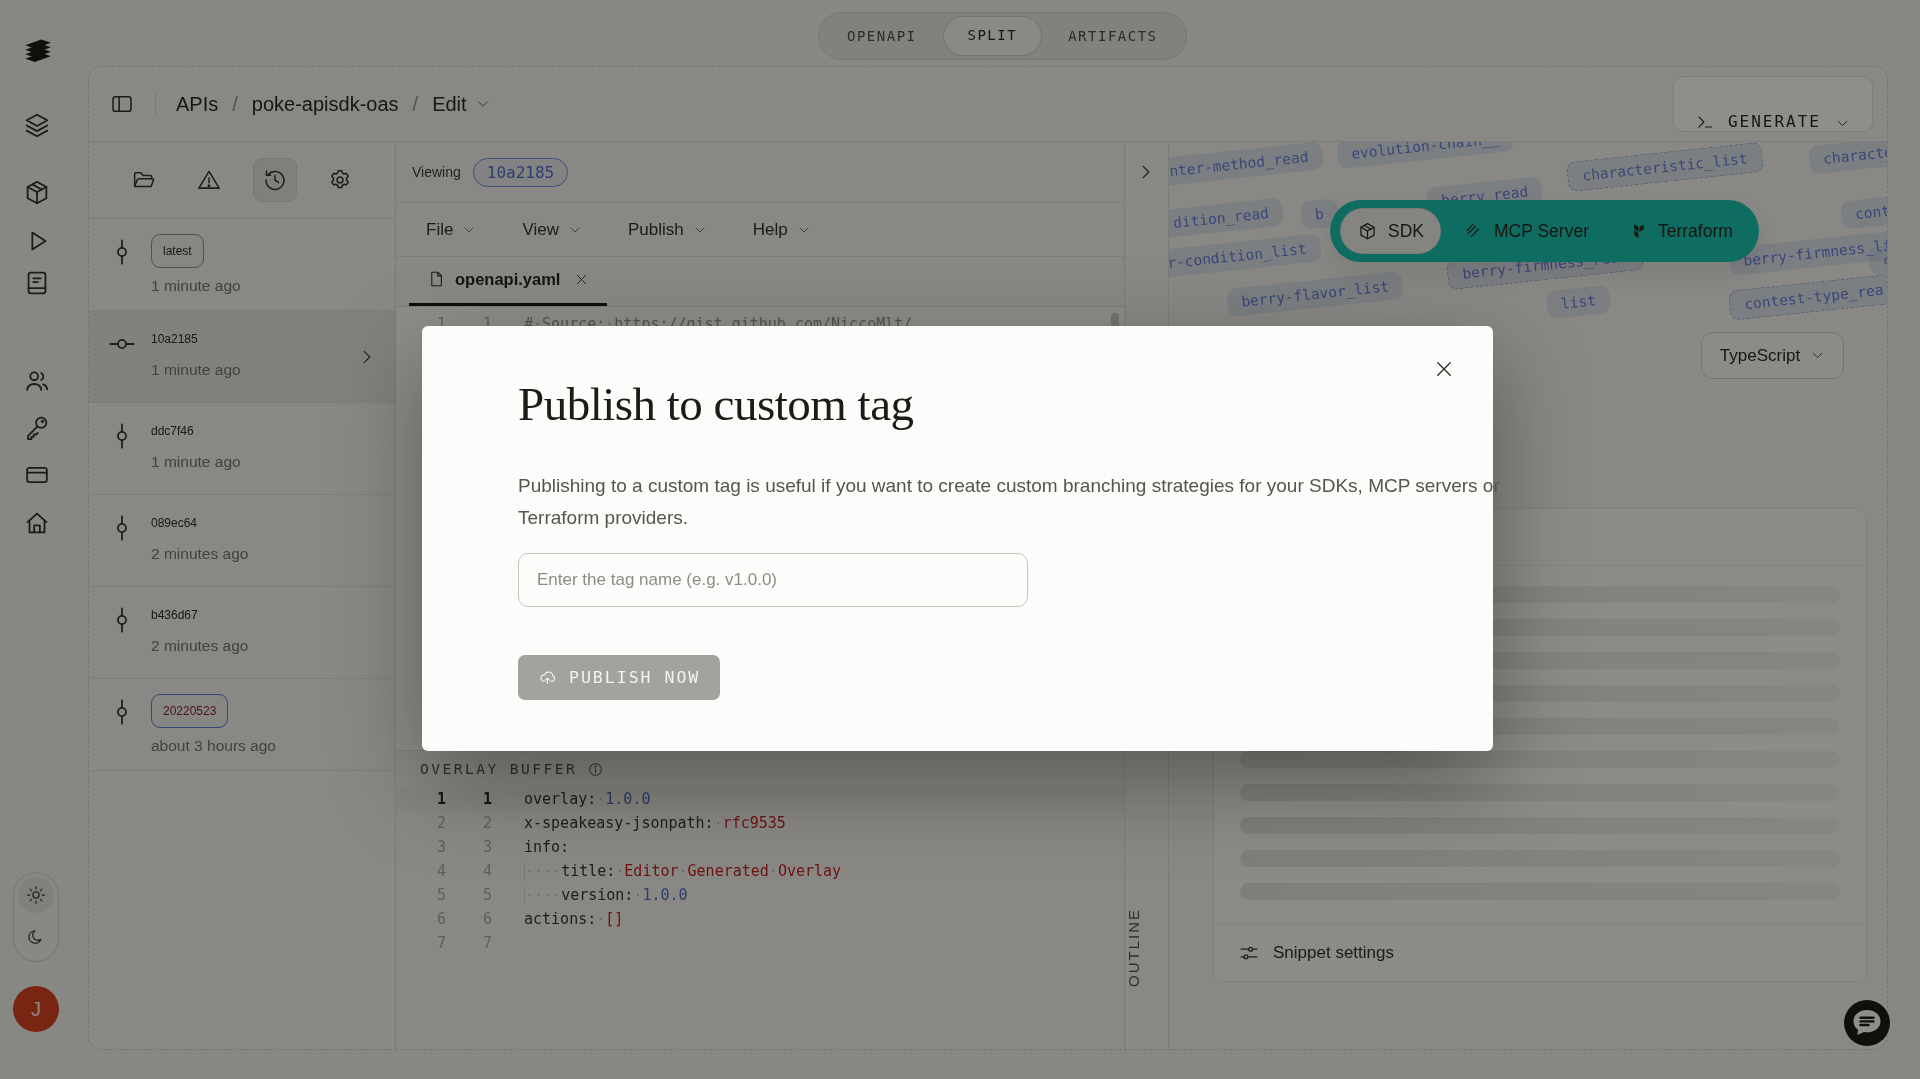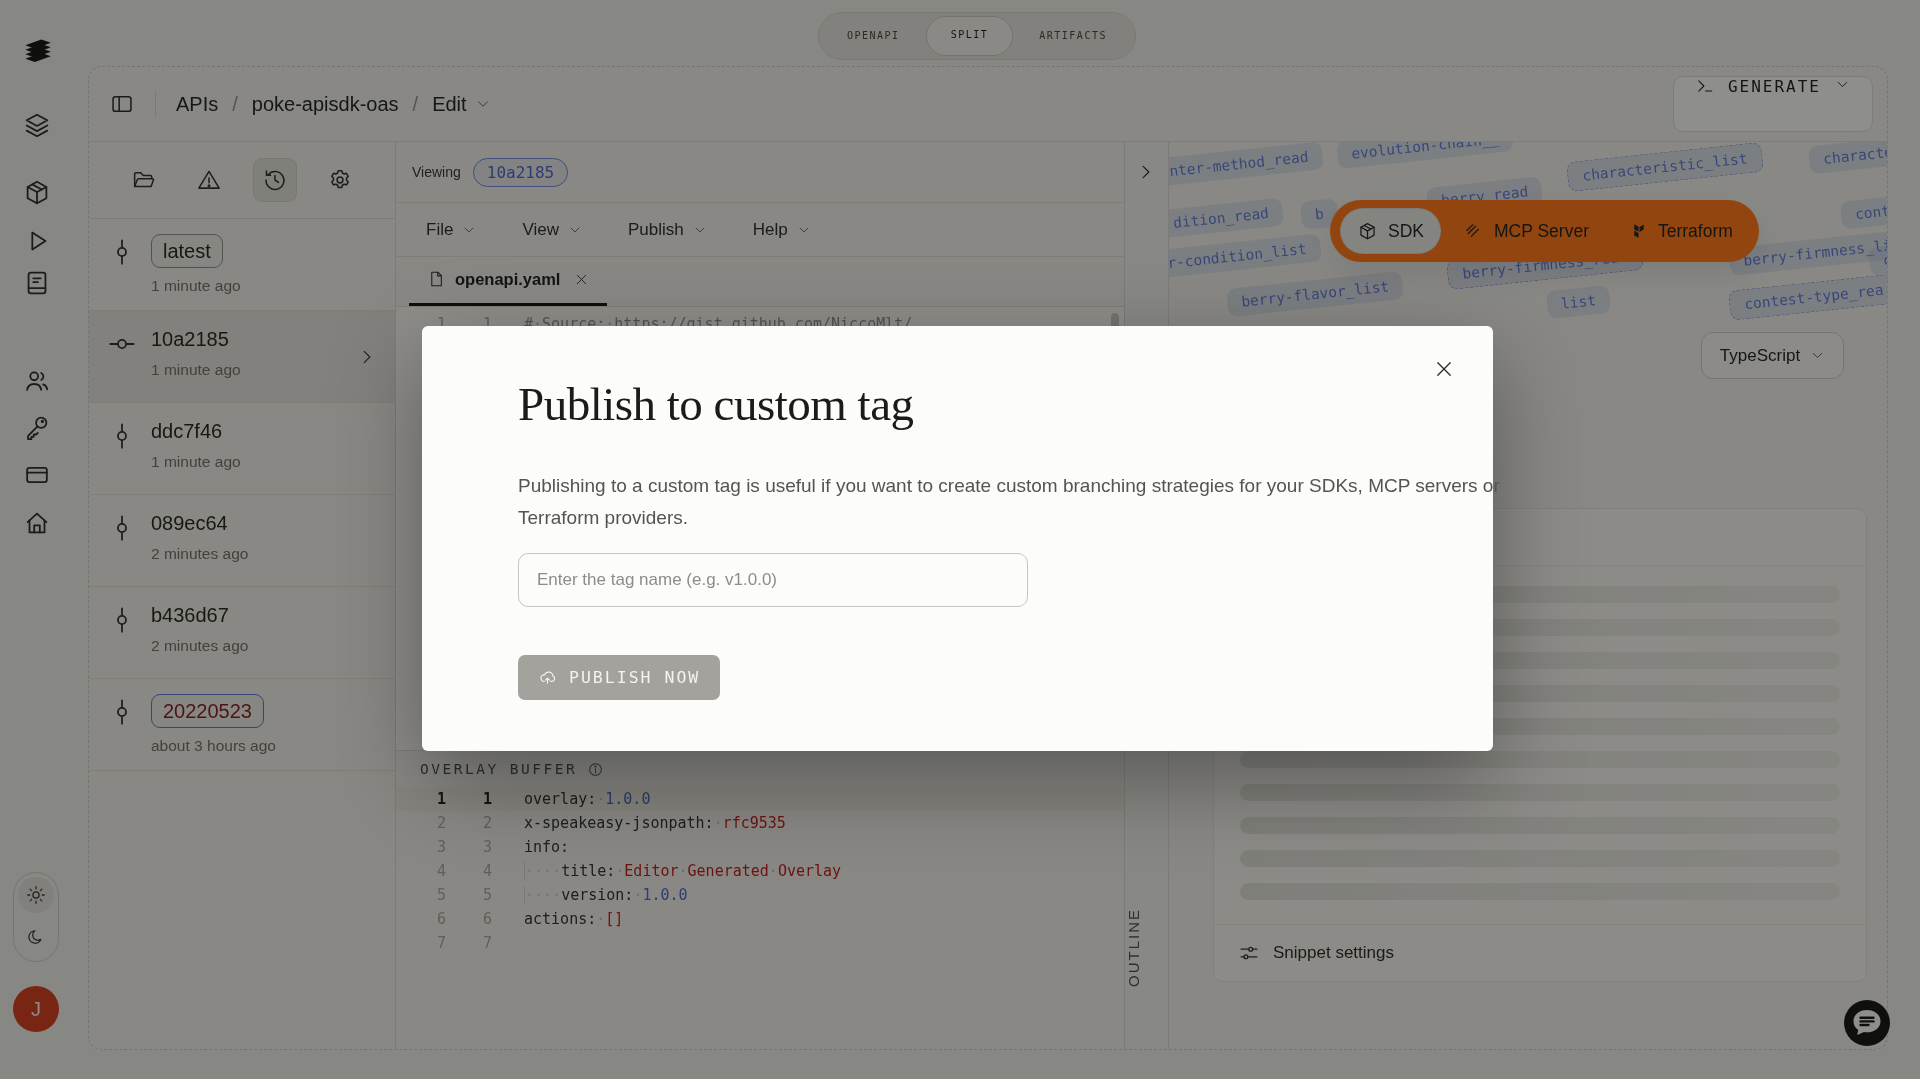--- a/index.html
+++ b/index.html
@@ -5,21 +5,21 @@
   html,body{margin:0;padding:0;background:#d8d7d2;overflow:hidden;}
   #app{position:relative;width:1920px;height:1079px;background:#e7e6e1;
        font-family:"Liberation Sans",sans-serif;color:#1d1d1a;}
   .mono{font-family:"DejaVu Sans Mono",monospace;}
   .ic{display:inline-flex;align-items:center;justify-content:center;}
   .ic svg{width:100%;height:100%;display:block;}
 
   
   .top-seg{position:absolute;left:818px;top:12px;height:48px;display:flex;align-items:center;
            gap:2px;padding:4px;background:#dddcd6;border:1px solid #d0cfc9;border-radius:999px;box-sizing:border-box;}
-  .top-seg .seg-item{font-family:"DejaVu Sans Mono",monospace;font-size:10px;letter-spacing:1.5px;
+  .top-seg .seg-item{font-family:"DejaVu Sans Mono",monospace;font-size:14px;letter-spacing:1.5px;
            color:#45453f;padding:0 24px;height:38px;line-height:38px;border-radius:999px;cursor:pointer;}
   .top-seg .seg-item.active{background:#eceae5;border:1px solid #c6c5bf;line-height:36px;color:#23231f;}
 
   
   .rail{position:absolute;left:0;top:0;width:88px;height:1079px;}
   .rail .r-ic{position:absolute;left:22px;width:30px;height:30px;color:#2a2a26;cursor:pointer;}
   .theme-toggle{position:absolute;left:13px;top:872px;width:46px;height:90px;border:1px solid #c8c7c1;
                 border-radius:999px;box-sizing:border-box;}
   .theme-toggle .t-btn{position:absolute;left:4px;width:36px;height:36px;border-radius:50%;
                 color:#3a3a35;cursor:pointer;display:flex;align-items:center;justify-content:center;}
@@ -33,39 +33,39 @@
   .main{position:absolute;left:88px;top:66px;width:1800px;height:984px;background:#eae9e4;
         border:1px dashed #c7c6c0;border-radius:14px;box-sizing:border-box;overflow:hidden;}
   .mhdr{position:relative;height:74px;display:flex;align-items:center;padding:0 14px 0 20px;}
   .mhdr .pl-ic{width:26px;height:26px;color:#2a2a26;cursor:pointer;}
   .mhdr .vdiv{width:1px;height:26px;background:#cfcec8;margin:0 20px;}
   .crumbs{display:flex;align-items:center;gap:14px;font-size:20px;color:#23231f;}
   .crumbs .sep{color:#8e8d87;}
   .crumbs .crumb{cursor:pointer;}
   .crumbs .edit{display:flex;align-items:center;gap:8px;cursor:pointer;}
   .crumbs .chev{width:16px;height:16px;color:#55554f;}
-  .gen-btn{margin-left:auto;height:56px;display:flex;align-items:flex-start;gap:14px;padding:0 22px;
+  .gen-btn{margin-left:auto;height:56px;display:flex;align-items:flex-end;gap:14px;padding:0 22px;
            background:#f3f2ed;border:1px solid #d5d4ce;border-radius:10px;cursor:pointer;box-sizing:border-box;}
   .gen-btn .ic{width:18px;height:18px;color:#1d1d1a;}
   .gen-btn .lbl{font-family:"DejaVu Sans Mono",monospace;font-size:16px;letter-spacing:2px;color:#1d1d1a;}
   .gen-btn .chev{width:15px;height:15px;color:#1d1d1a;}
 
   .content{position:absolute;left:0;top:74px;right:0;bottom:0;border-top:1px solid #d6d5cf;}
 
   
   .vpanel{position:absolute;left:0;top:0;width:307px;height:100%;border-right:1px solid #d3d2cc;box-sizing:border-box;}
   .vhdr{height:76px;display:flex;align-items:center;justify-content:space-around;padding:0 22px;
         border-bottom:1px solid #d3d2cc;}
   .vhdr .vh-ic{width:26px;height:26px;color:#2f2f2b;cursor:pointer;}
   .vhdr .vh-wrap{width:44px;height:44px;display:flex;align-items:center;justify-content:center;border-radius:9px;}
   .vhdr .vh-wrap.sel{background:#dbdad4;border:1px dotted #bdbcb6;box-sizing:border-box;}
   .vrow{position:relative;padding:15px 0 15px 62px;border-bottom:1px solid #d9d8d2;cursor:pointer;min-height:92px;box-sizing:border-box;}
   .vrow.sel{background:#dedcd6;}
   .vrow .node{position:absolute;left:18px;top:18px;width:30px;height:30px;color:#2f2f2b;}
-  .vrow .vid{font-size:20px;color:#26261f;line-height:26px;}
+  .vrow .vid{font-size:12px;color:#26261f;line-height:26px;}
   .vrow .vid .badge{display:inline-block;border:1px solid #8b8a84;border-radius:9px;padding:3px 11px;
                     background:rgba(0,0,0,0.02);}
   .vrow .vid .badge.blue{border-color:#5b74c8;color:#7f1d1d;}
   .vrow .vtime{margin-top:9px;font-size:15.5px;color:#6e6d67;}
   .vrow .vchev{position:absolute;right:18px;top:50%;margin-top:-10px;width:20px;height:20px;color:#3a3a35;}
 
   
   .epanel{position:absolute;left:307px;top:0;width:729px;height:100%;border-right:1px solid #d3d2cc;box-sizing:border-box;}
   .viewbar{height:60px;display:flex;align-items:center;gap:12px;padding-left:16px;border-bottom:1px solid #d7d6d0;}
   .viewbar .vlabel{font-size:14px;color:#33332e;}
@@ -103,21 +103,21 @@
                  writing-mode:vertical-rl;transform:rotate(180deg);margin:0 auto;
                  font-size:15px;letter-spacing:2px;color:#4c4c47;}
 
   
   .rpanel{position:absolute;left:1080px;top:0;width:720px;height:100%;}
   .hero{position:absolute;left:0;top:0;width:720px;height:345px;overflow:hidden;}
   .dtag{position:absolute;transform:rotate(-6deg);white-space:nowrap;
         font-family:"DejaVu Sans Mono",monospace;font-size:14.5px;color:#5b76cf;
         background:rgba(100,128,208,0.16);padding:6px 14px;border-radius:9px;}
   .dtag.dashed{border:1px dashed rgba(90,115,200,0.55);}
-  .tgt-seg{position:absolute;left:161px;top:58px;height:62px;background:#f97316;border-radius:999px;
+  .tgt-seg{position:absolute;left:161px;top:58px;height:62px;background:#14b8a6;border-radius:999px;
            display:flex;align-items:center;gap:6px;padding:0 10px;box-shadow:0 12px 30px rgba(30,30,25,0.10);box-sizing:border-box;}
   .tgt{display:flex;align-items:center;gap:10px;padding:0 16px;height:46px;border-radius:999px;
        font-size:17.5px;color:#1f1f1b;cursor:pointer;}
   .tgt.active{background:#e2e1dc;border:1px dotted #c3c2bc;box-sizing:border-box;}
   .tgt .ic{width:21px;height:21px;color:#23231f;}
   .lang-dd{position:absolute;left:532px;top:190px;width:143px;height:47px;border:1px solid #c7c6c0;
            border-radius:12px;display:flex;align-items:center;justify-content:center;gap:10px;
            background:#efeee9;font-size:17px;color:#23231f;cursor:pointer;box-sizing:border-box;}
   .lang-dd .chev{width:15px;height:15px;color:#44443f;}
   .rcard{position:absolute;left:44px;top:366px;width:654px;height:474px;background:#efeee9;

